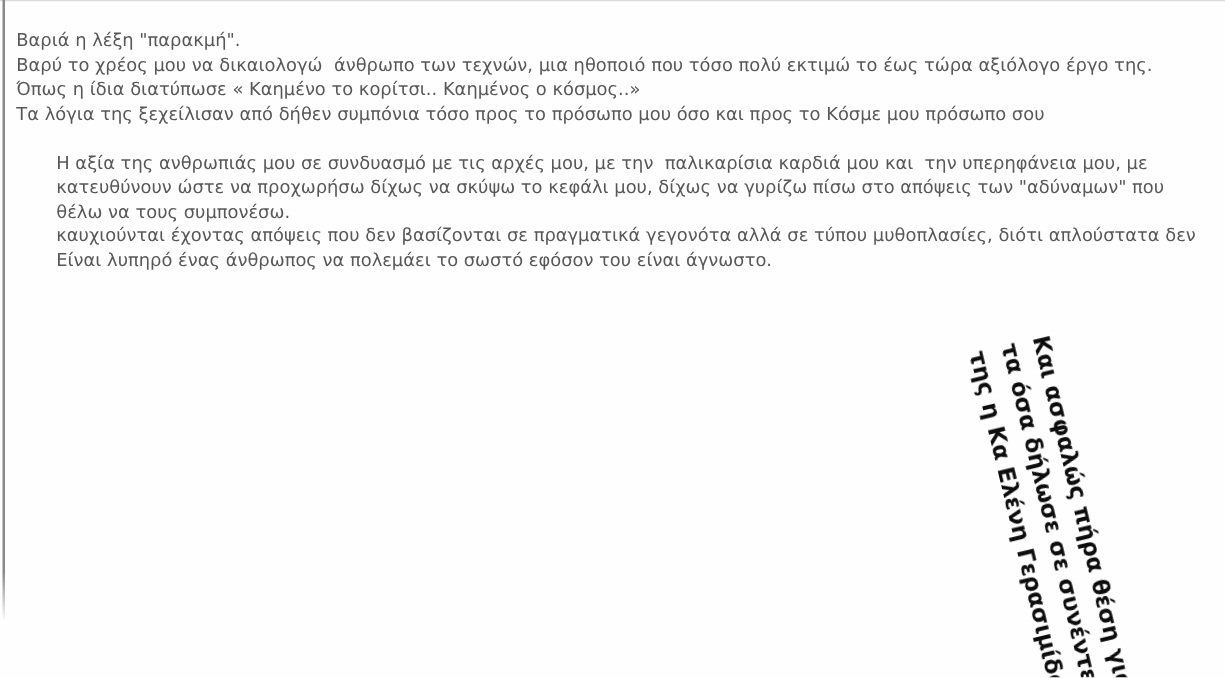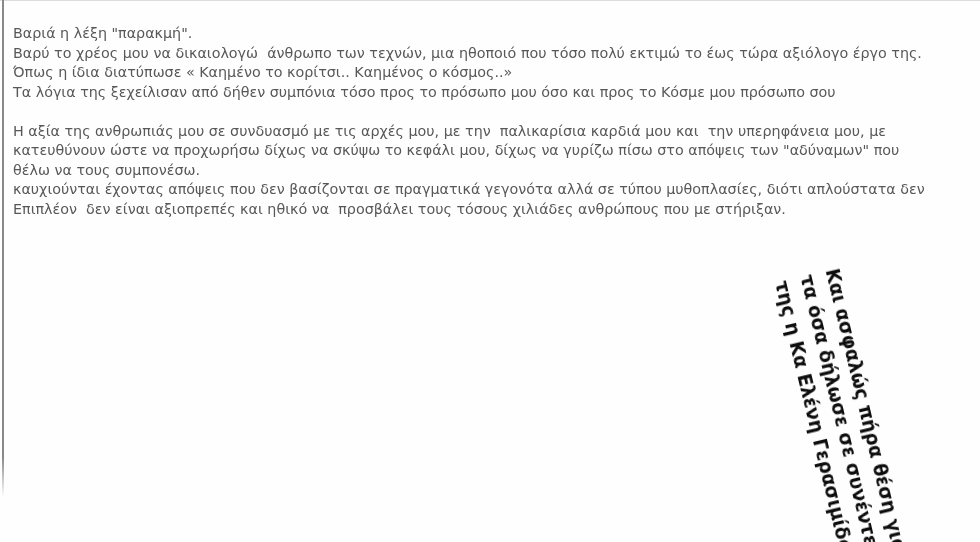--- a/index.html
+++ b/index.html
@@ -29,21 +29,21 @@
   }
   .letter {
     position: absolute;
     left: 13px;
     top: 24px;
     color: #585858;
     font-size: 14.3px;
     line-height: 19.5px;
     filter: blur(0.3px);
   }
-  .para + .para { margin-top: 19.5px; }
+  .para + .para { margin-top: 19.5px; margin-left: 32px; }
   .line { white-space: pre; }
   .annotation {
     position: absolute;
     left: 844px;
     top: 266px;
     transform: rotate(76.5deg);
     transform-origin: 0 0;
     color: #0d0d0d;
     font-weight: bold;
     font-size: 18.5px;
@@ -65,21 +65,21 @@
       <div class="line">Βαριά η λέξη "παρακμή".</div>
       <div class="line">Βαρύ το χρέος μου να δικαιολογώ  άνθρωπο των τεχνών, μια ηθοποιό που τόσο πολύ εκτιμώ το έως τώρα αξιόλογο έργο της.</div>
       <div class="line">Όπως η ίδια διατύπωσε « Καημένο το κορίτσι.. Καημένος ο κόσμος..»</div>
       <div class="line">Τα λόγια της ξεχείλισαν από δήθεν συμπόνια τόσο προς το πρόσωπο μου όσο και προς το Κόσμε μου πρόσωπο σου</div>
     </div>
     <div class="para">
       <div class="line">Η αξία της ανθρωπιάς μου σε συνδυασμό με τις αρχές μου, με την  παλικαρίσια καρδιά μου και  την υπερηφάνεια μου, με</div>
       <div class="line">κατευθύνουν ώστε να προχωρήσω δίχως να σκύψω το κεφάλι μου, δίχως να γυρίζω πίσω στο απόψεις των "αδύναμων" που</div>
       <div class="line">θέλω να τους συμπονέσω.</div>
       <div class="line">καυχιούνται έχοντας απόψεις που δεν βασίζονται σε πραγματικά γεγονότα αλλά σε τύπου μυθοπλασίες, διότι απλούστατα δεν</div>
-      <div class="line">Επιπλέον  δεν είναι αξιοπρεπές και ηθικό να  προσβάλει τους τόσους χιλιάδες ανθρώπους που με στήριξαν.</div>
+      <div class="line">Είναι λυπηρό ένας άνθρωπος να πολεμάει το σωστό εφόσον του είναι άγνωστο.</div>
     </div>
   </div>
 
   <div class="annotation">
     <div class="line">Και ασφαλώς πήρα θέση για</div>
     <div class="line">τα όσα δήλωσε σε συνέντευξη</div>
     <div class="line">της η Κα Ελένη Γερασιμίδου ..</div>
   </div>
 
 </div>

